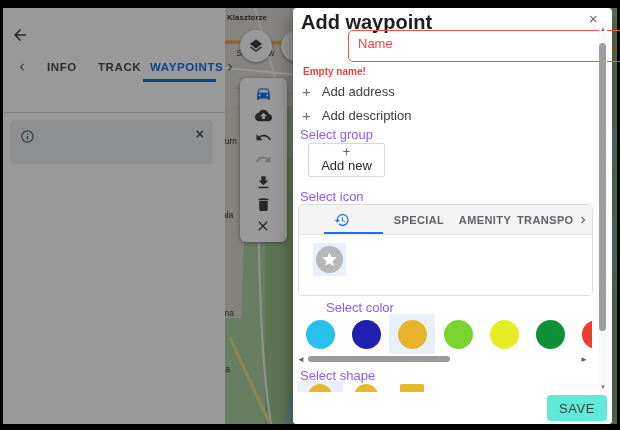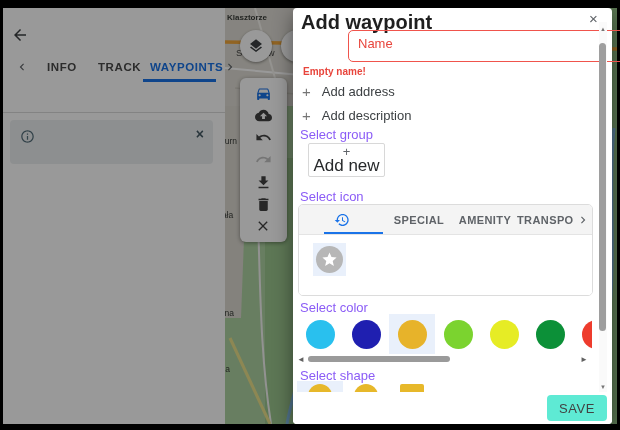--- a/index.html
+++ b/index.html
@@ -43,21 +43,21 @@
   .name-input{position:absolute;left:6px;top:17px;width:260px;height:12px;border:none;outline:none;
               font-size:12px;background:transparent;}
   .name-error{left:10px;top:58px;font-size:10px;font-weight:600;color:#e8453c;}
   .add-row{left:9px;height:18px;display:flex;align-items:center;gap:11px;cursor:pointer;}
   .plus-glyph{font-size:15px;color:#757575;line-height:1;}
   .add-row-label{font-size:13px;color:#3c4043;}
   .sec-label{left:7px;font-size:13px;color:#8b5cf6;}
   .group-box{left:15px;top:135px;width:77px;height:34px;border:1px solid #d8d8d8;border-radius:2px;
              box-sizing:border-box;text-align:center;cursor:pointer;}
   .group-plus{font-size:13px;color:#5f6368;line-height:15px;display:block;}
-  .group-add{font-size:17px;color:#27292b;line-height:14px;display:block;}
+  .group-add{font-size:13px;color:#27292b;line-height:14px;display:block;}
   .icon-card{left:5px;top:196px;width:295px;height:92px;border:1px solid #dcdcdc;border-radius:5px;box-sizing:border-box;overflow:hidden;}
   .icon-tabbar{position:relative;width:100%;height:29px;background:#f4f4f4;border-bottom:1px solid #e4e4e4;
                display:flex;align-items:center;}
   .itab{height:29px;display:flex;align-items:center;justify-content:center;font-size:11px;font-weight:600;
         letter-spacing:.4px;color:#5f6368;overflow:hidden;white-space:nowrap;cursor:pointer;flex:none;}
   .itab-underline{position:absolute;left:25px;bottom:0;width:59px;height:2px;background:#1a73e8;}
   .icon-area{position:relative;width:100%;height:62px;background:#fff;}
   .icon-swatch{position:absolute;left:14px;top:8px;width:33px;height:33px;background:#e9f0fb;
                display:flex;align-items:center;justify-content:center;cursor:pointer;}
   .icon-circle{width:27px;height:27px;border-radius:50%;background:#b7b7b7;display:flex;align-items:center;justify-content:center;color:#fff;}
@@ -244,21 +244,21 @@
       <div class="icon-swatch">
         <span class="icon-circle">
           <svg width="17" height="17" viewBox="0 0 24 24" fill="#ffffff">
               <path d="M12 17.27L18.18 21l-1.64-7.03L22 9.24l-7.19-.61L12 2 9.19 8.63 2 9.24l5.46 4.73L5.82 21z"></path>
             </svg>
         </span>
       </div>
     </div>
   </div>
 
-  <span class="abs sec-label" style="top:292px;">Select color</span>
+  <span class="abs sec-label" style="top:292px;margin-left:26px;">Select color</span>
   <div class="abs color-row">
     <div class="sw-wrap">
         <div class="sw-circle" style="background-color: rgb(41, 192, 238);"></div>
       </div>
     <div class="sw-wrap">
         <div class="sw-circle" style="background-color: rgb(31, 31, 176);"></div>
       </div>
     <div class="sw-wrap selected">
         <div class="sw-circle" style="background-color: rgb(231, 179, 42);"></div>
       </div>

